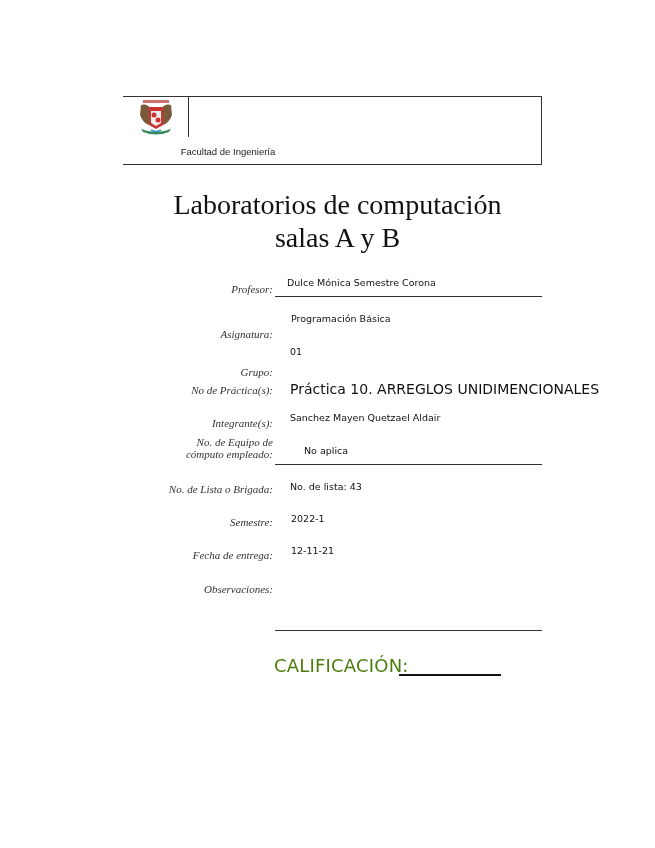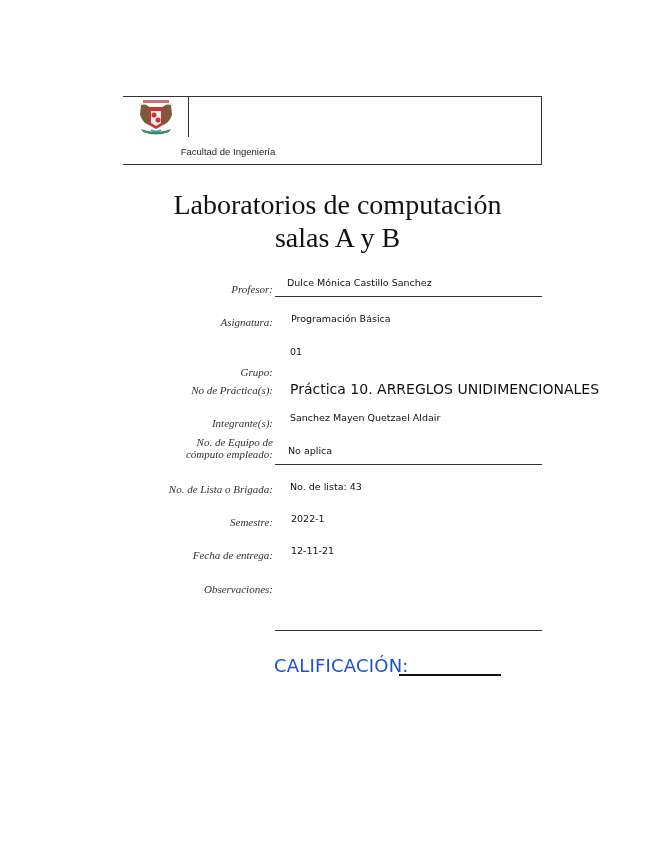--- a/index.html
+++ b/index.html
@@ -12,21 +12,21 @@
     .sub-right { position: absolute; left: 210px; top: 40px; right: 0; height: 28px; border-left: 1px solid #333; display: flex; align-items: center; justify-content: center; font-size: 9.5px; color: #222; }
 
     .main-title { position: absolute; left: 0; width: 675px; top: 188px; text-align: center; font-family: "Liberation Serif", serif; font-size: 28px; line-height: 33px; color: #111; }
 
     .row { position: absolute; left: 0; width: 655px; }
     .label { position: absolute; right: 382px; text-align: right; font-family: "Liberation Serif", serif; font-style: italic; font-size: 11px; color: #333; line-height: 12px; white-space: nowrap; }
     .value { position: absolute; left: 288px; font-family: "DejaVu Sans", sans-serif; font-size: 9.5px; color: #111; white-space: nowrap; }
     .value.small { font-size: 14px; }
     .rule { position: absolute; left: 275px; width: 267px; height: 0; border-top: 1.5px solid #333; }
 
-    .grade { position: absolute; left: 274px; top: 655px; font-family: "DejaVu Sans", sans-serif; font-size: 18px; color: #1d4ed8; letter-spacing: 0.2px; }
+    .grade { position: absolute; left: 274px; top: 655px; font-family: "DejaVu Sans", sans-serif; font-size: 18px; color: #4d7c0f; letter-spacing: 0.2px; }
     .grade-line { position: absolute; left: 399px; top: 674px; width: 102px; border-top: 2px solid #111; }
   </style>
 </head>
 <body>
 
 <div class="header">
   <div class="logo-cell">
     <svg width="38" height="36" viewBox="0 0 38 36">
       <rect x="6" y="1" width="26" height="3" fill="#b33" opacity="0.7"></rect>
       <path d="M4 6 Q10 4 14 10 L12 26 Q6 24 3 16 Z" fill="#7a5a3a"></path>
@@ -42,26 +42,26 @@
   <div class="sub-left">Facultad de Ingeniería</div>
 </div>
 
 <div class="main-title">
   <div>Laboratorios de computación</div>
   <div>salas A y B</div>
 </div>
 
 <div class="row" style="top:277px;">
   <div class="label" style="top:6px;">Profesor:</div>
-  <div class="value" style="left:287px; top:0px;">Dulce Mónica Castillo Sanchez</div>
+  <div class="value" style="left:287px; top:0px;">Dulce Mónica Semestre Corona</div>
 </div>
 <div class="rule" style="top:296px;"></div>
 
 <div class="row" style="top:313px;">
-  <div class="label" style="top:3px;">Asignatura:</div>
+  <div class="label" style="top:15px;">Asignatura:</div>
   <div class="value" style="left:291px; top:0px;">Programación Básica</div>
 </div>
 
 <div class="row" style="top:346px;">
   <div class="label" style="top:20px;">Grupo:</div>
   <div class="value" style="left:290px; top:0px;">01</div>
 </div>
 
 <div class="row" style="top:381px;">
   <div class="label" style="top:3px;">No de Práctica(s):</div>
@@ -71,21 +71,21 @@
 <div class="row" style="top:412px;">
   <div class="label" style="top:5px;margin-left:45px;">Integrante(s):</div>
   <div class="value" style="left:290px; top:0px;">Sanchez Mayen Quetzael Aldair</div>
 </div>
 
 <div class="row" style="top:436px;">
   <div class="label" style="top:0px;">
     <div>No. de Equipo de</div>
     <div>cómputo empleado:</div>
   </div>
-  <div class="value" style="left:288px; top:9px;">No aplica</div>
+  <div class="value" style="left:304px; top:9px;">No aplica</div>
 </div>
 <div class="rule" style="top:464px;"></div>
 
 <div class="row" style="top:481px;">
   <div class="label" style="top:2px;">No. de Lista o Brigada:</div>
   <div class="value" style="left:290px; top:0px;">No. de lista: 43</div>
 </div>
 
 <div class="row" style="top:513px;">
   <div class="label" style="top:3px;">Semestre:</div>

